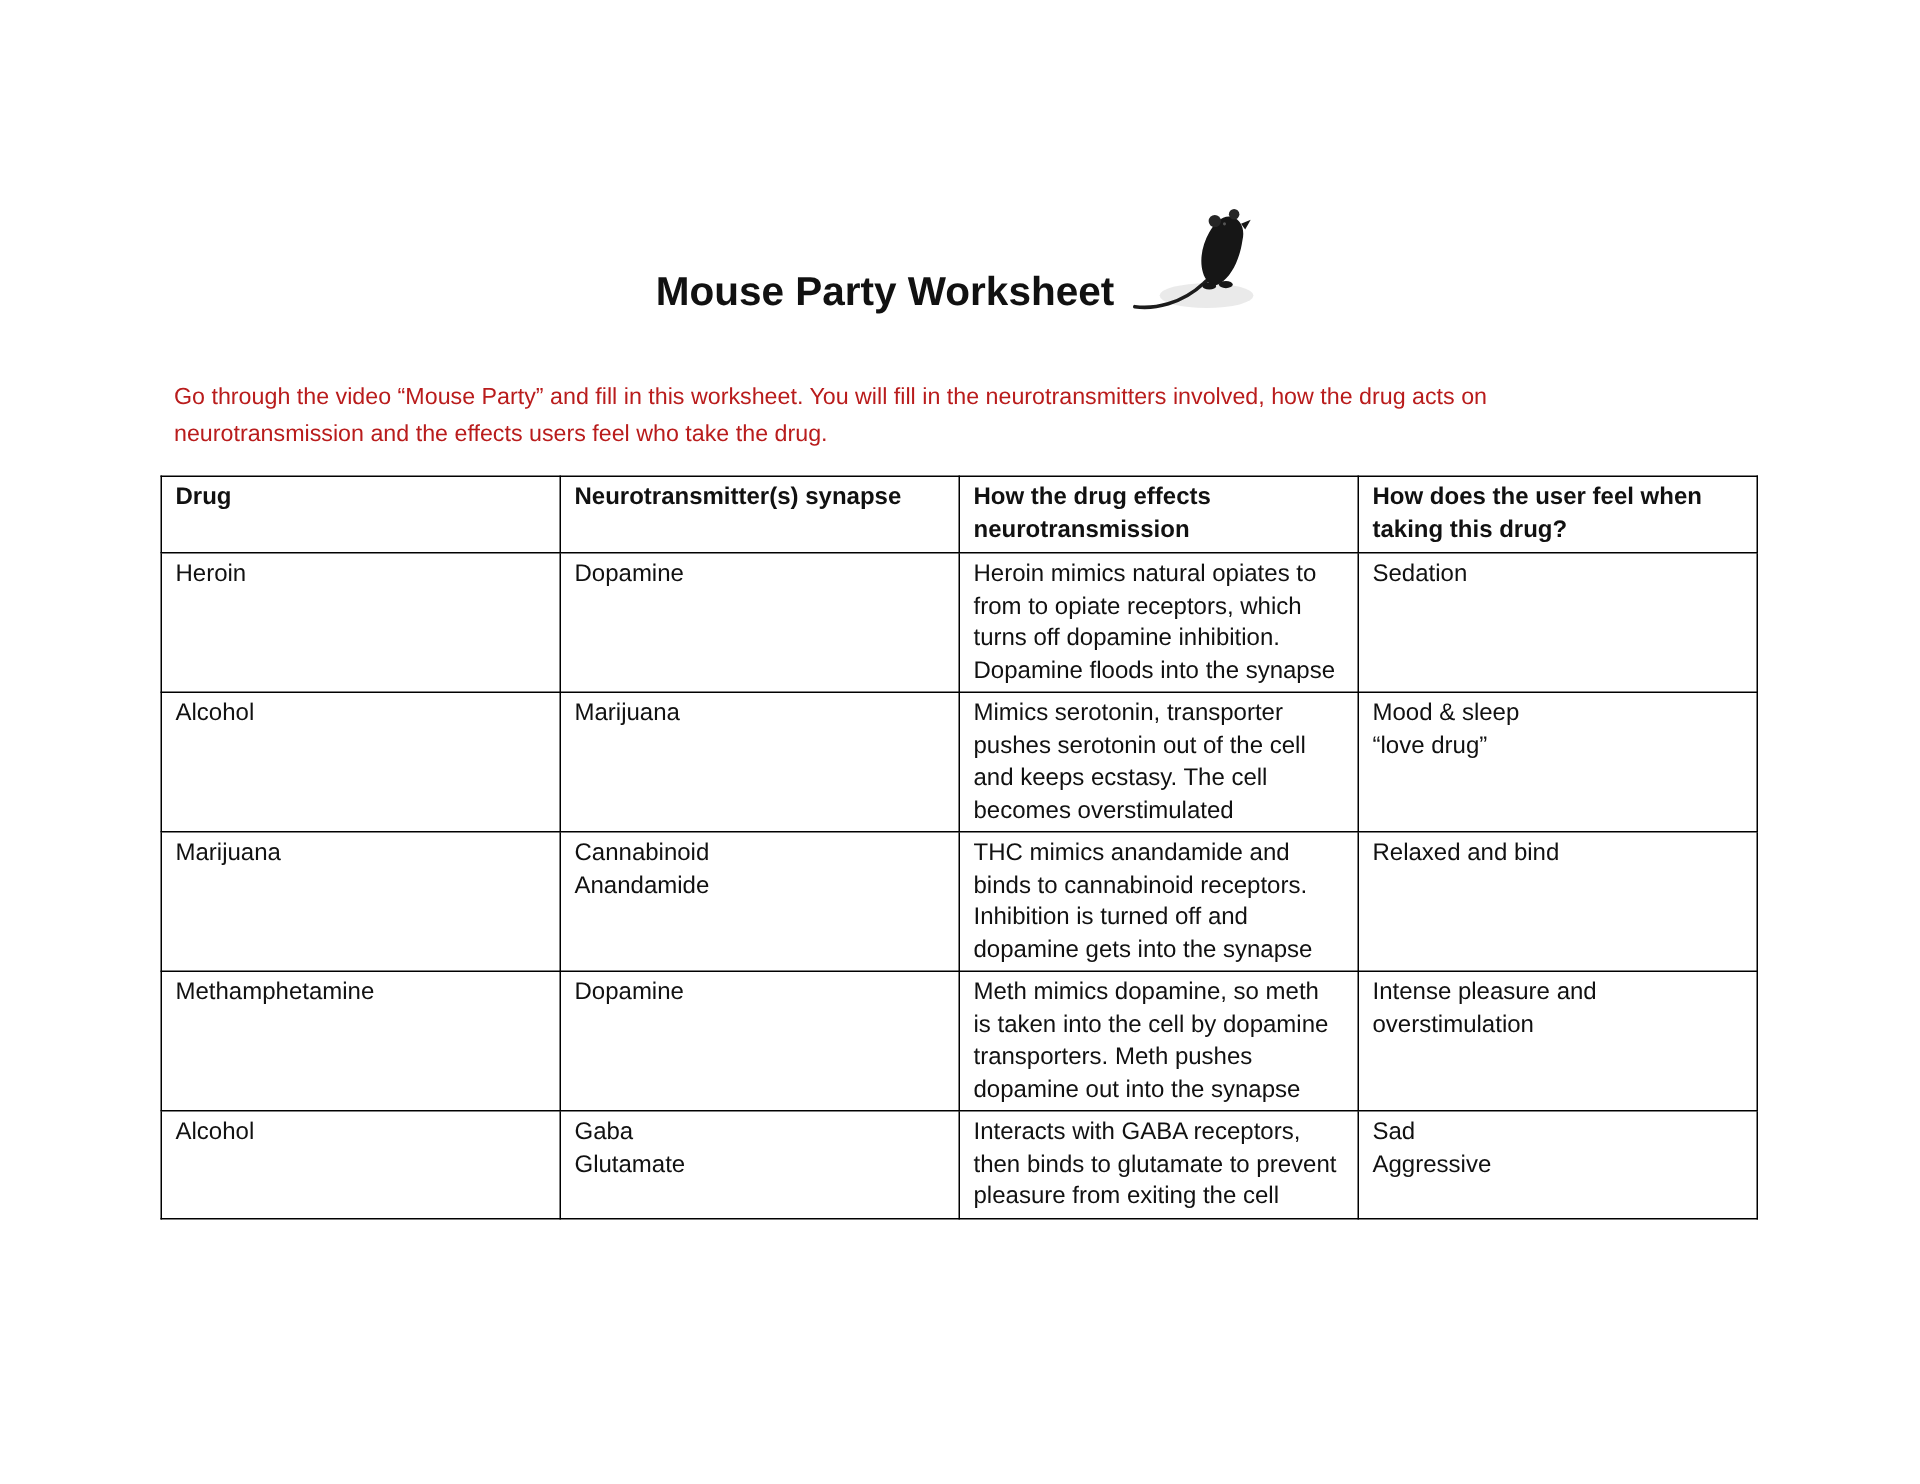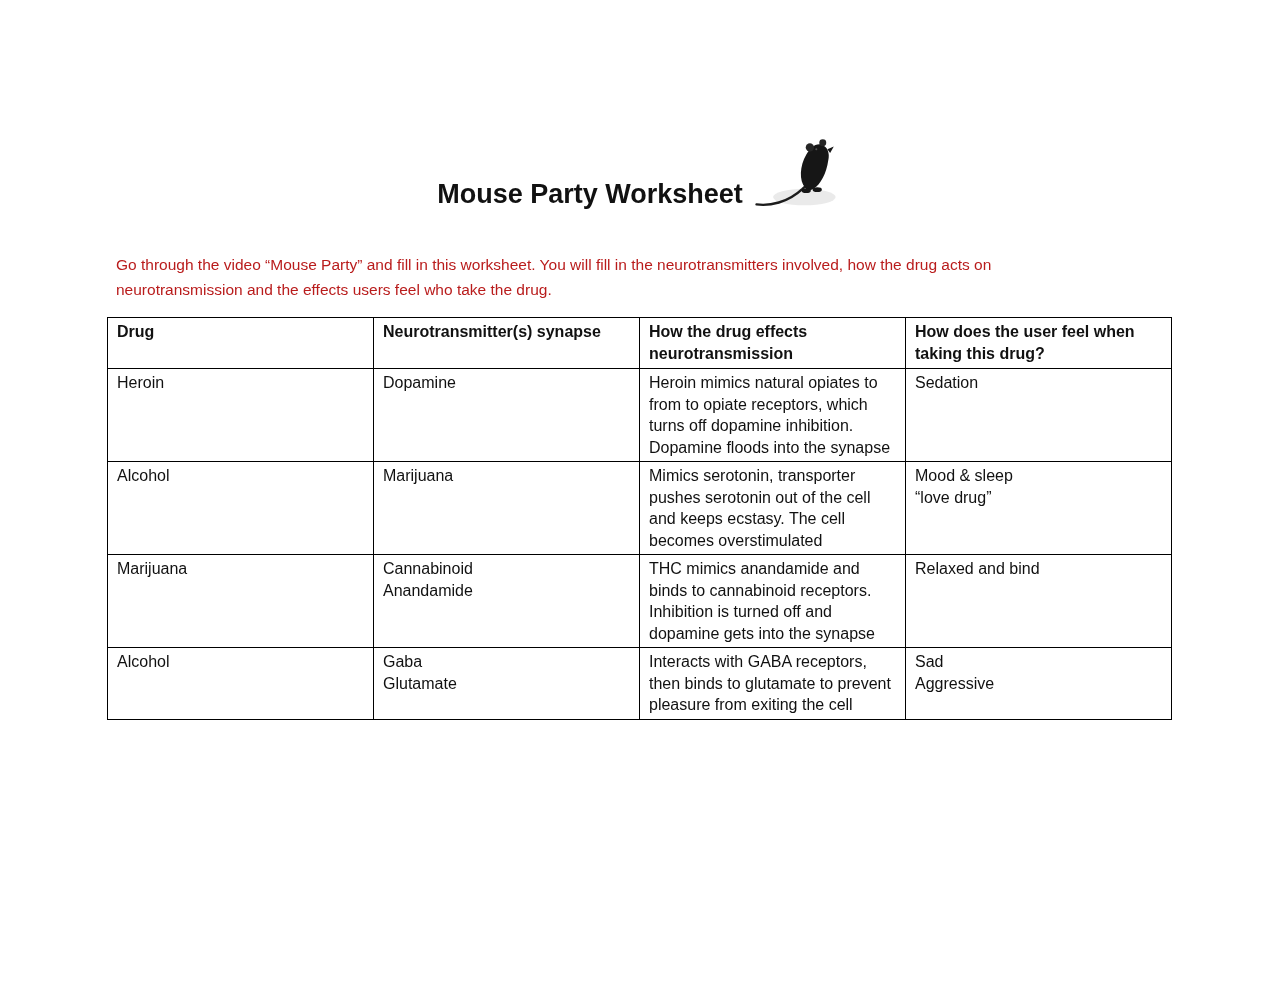--- a/index.html
+++ b/index.html
@@ -123,20 +123,26 @@
 “love drug”</td>
       </tr>
       <tr>
         <td class="drug-cell">Marijuana</td>
         <td>Cannabinoid
 Anandamide</td>
         <td>THC mimics anandamide and binds to cannabinoid receptors. Inhibition is turned off and dopamine gets into the synapse</td>
         <td>Relaxed and bind</td>
       </tr>
       <tr>
+        <td class="drug-cell">Methamphetamine</td>
+        <td>Dopamine</td>
+        <td>Meth mimics dopamine, so meth is taken into the cell by dopamine transporters. Meth pushes dopamine out into the synapse</td>
+        <td>Intense pleasure and overstimulation</td>
+      </tr>
+      <tr>
         <td class="drug-cell">Alcohol</td>
         <td>Gaba
 Glutamate</td>
         <td>Interacts with GABA receptors, then binds to glutamate to prevent pleasure from exiting the cell</td>
         <td>Sad
 Aggressive</td>
       </tr>
     </tbody>
   </table>
 

